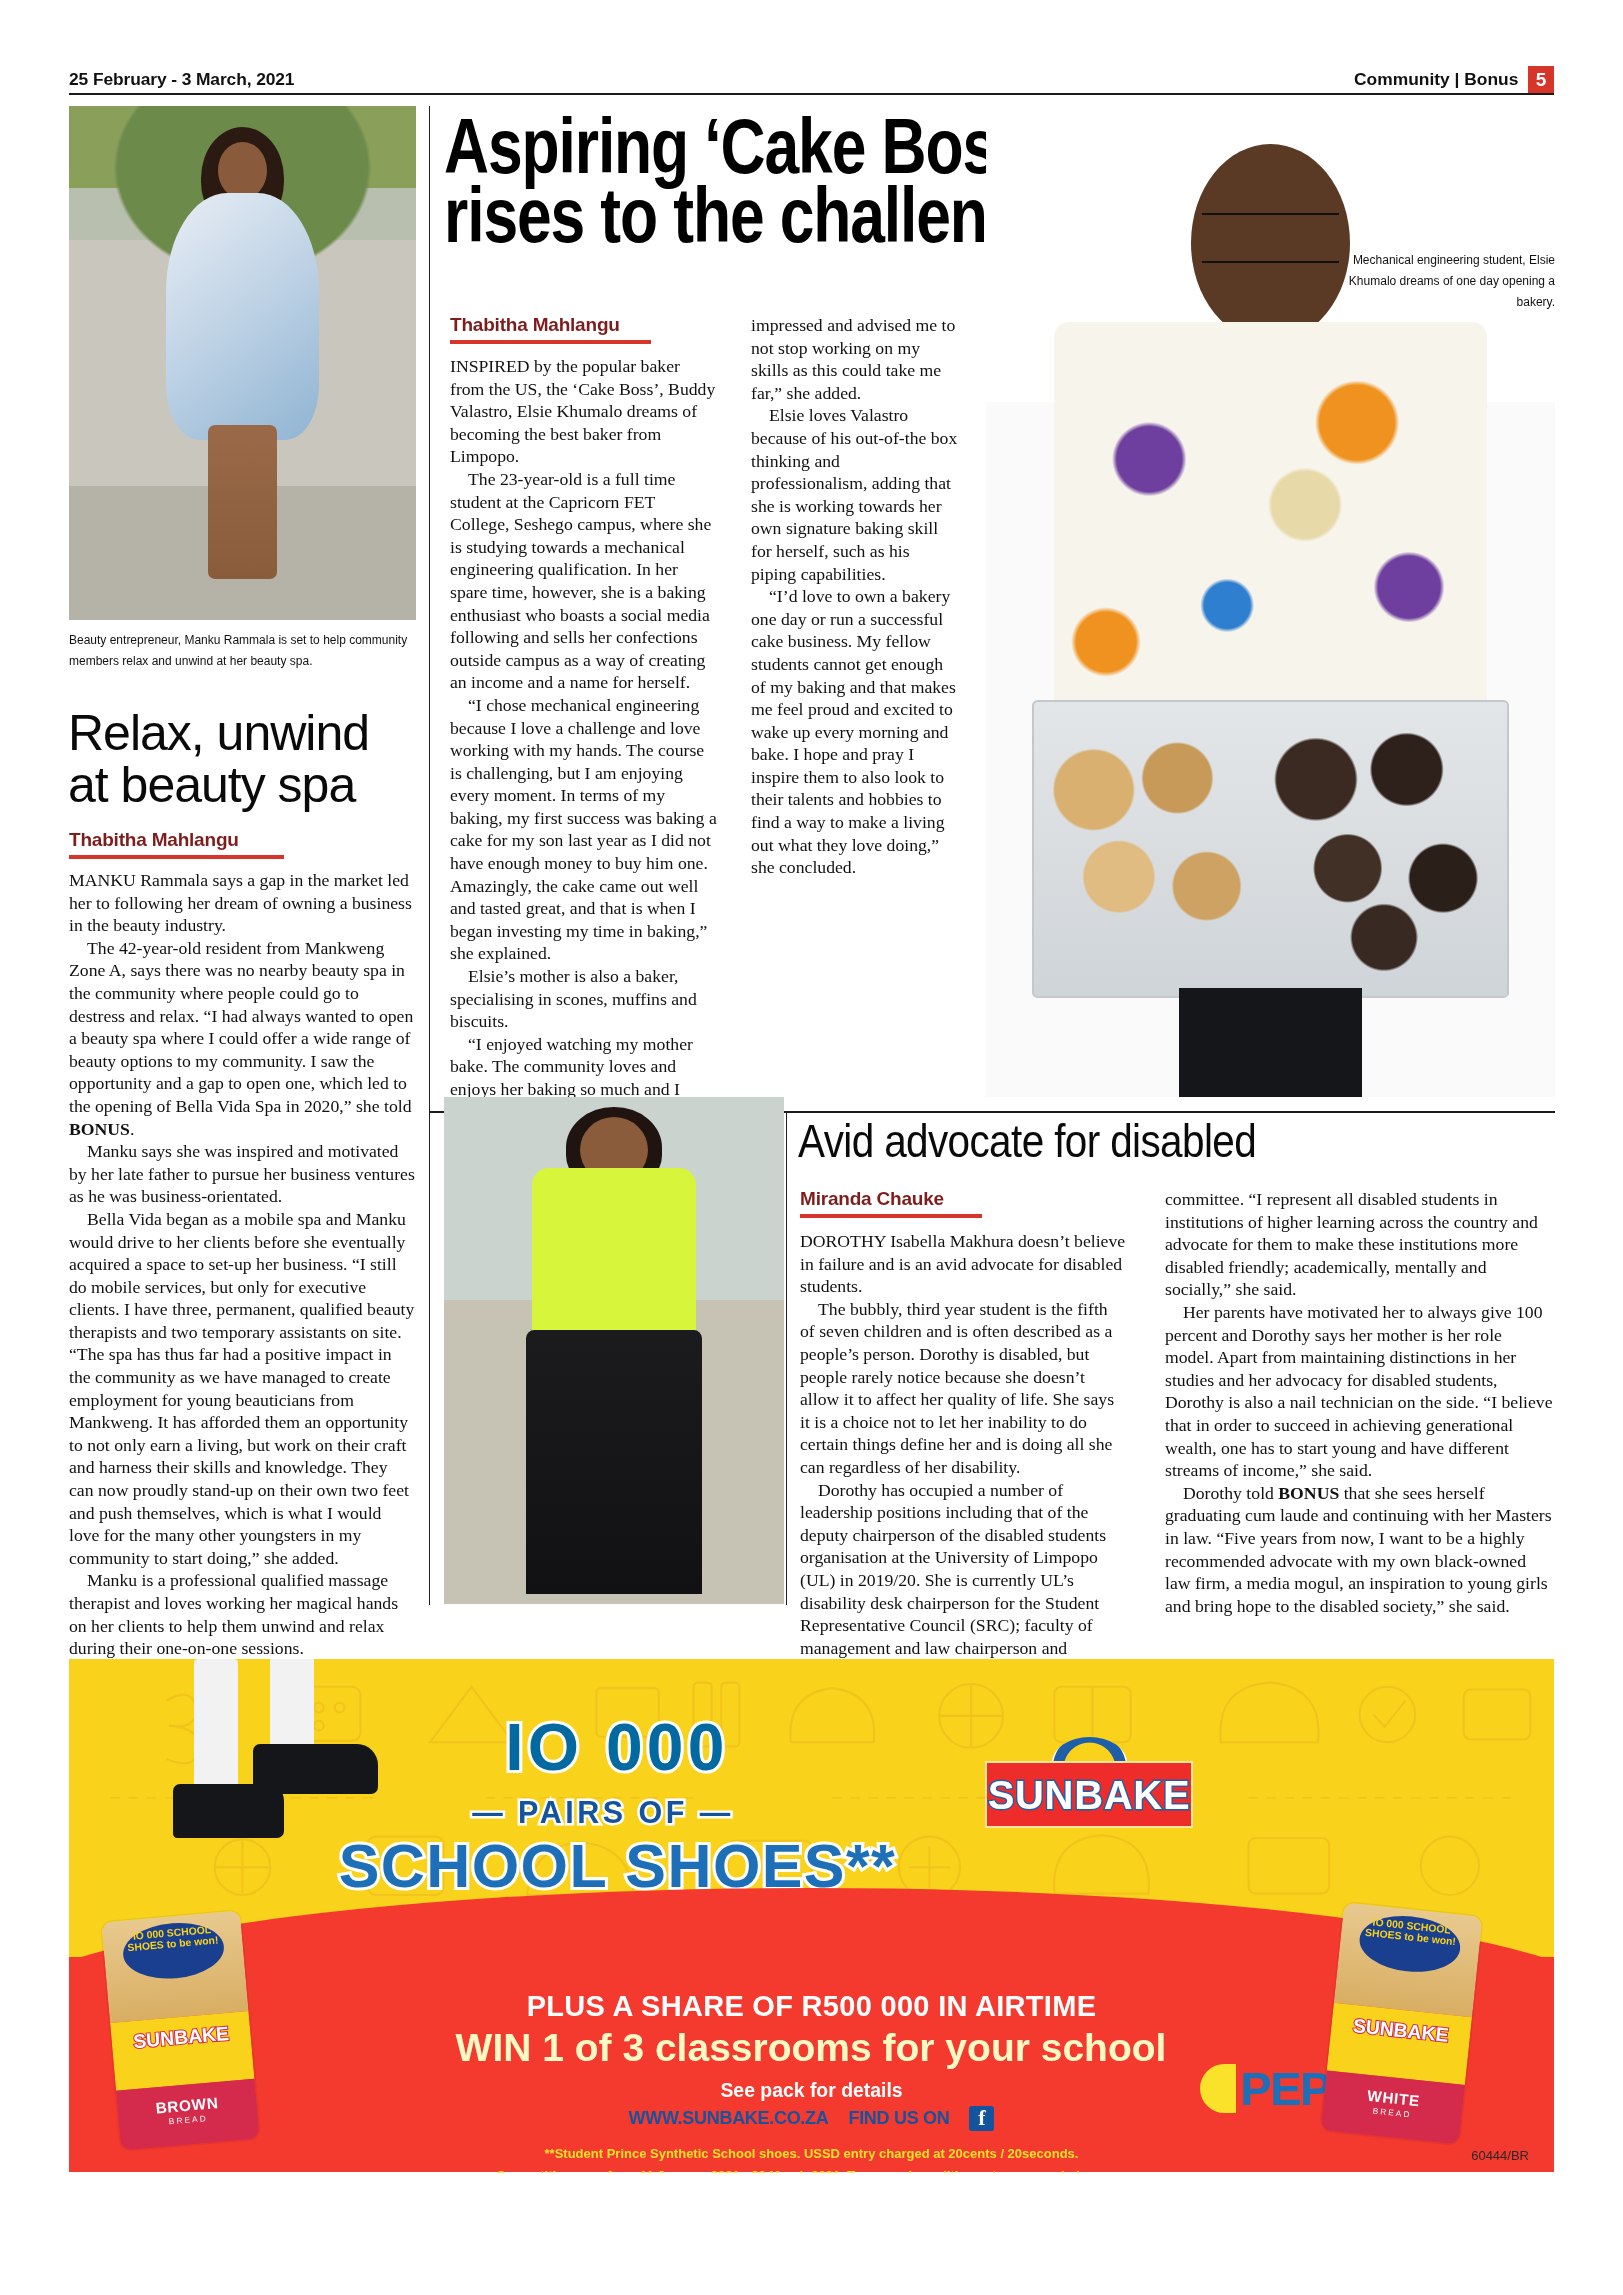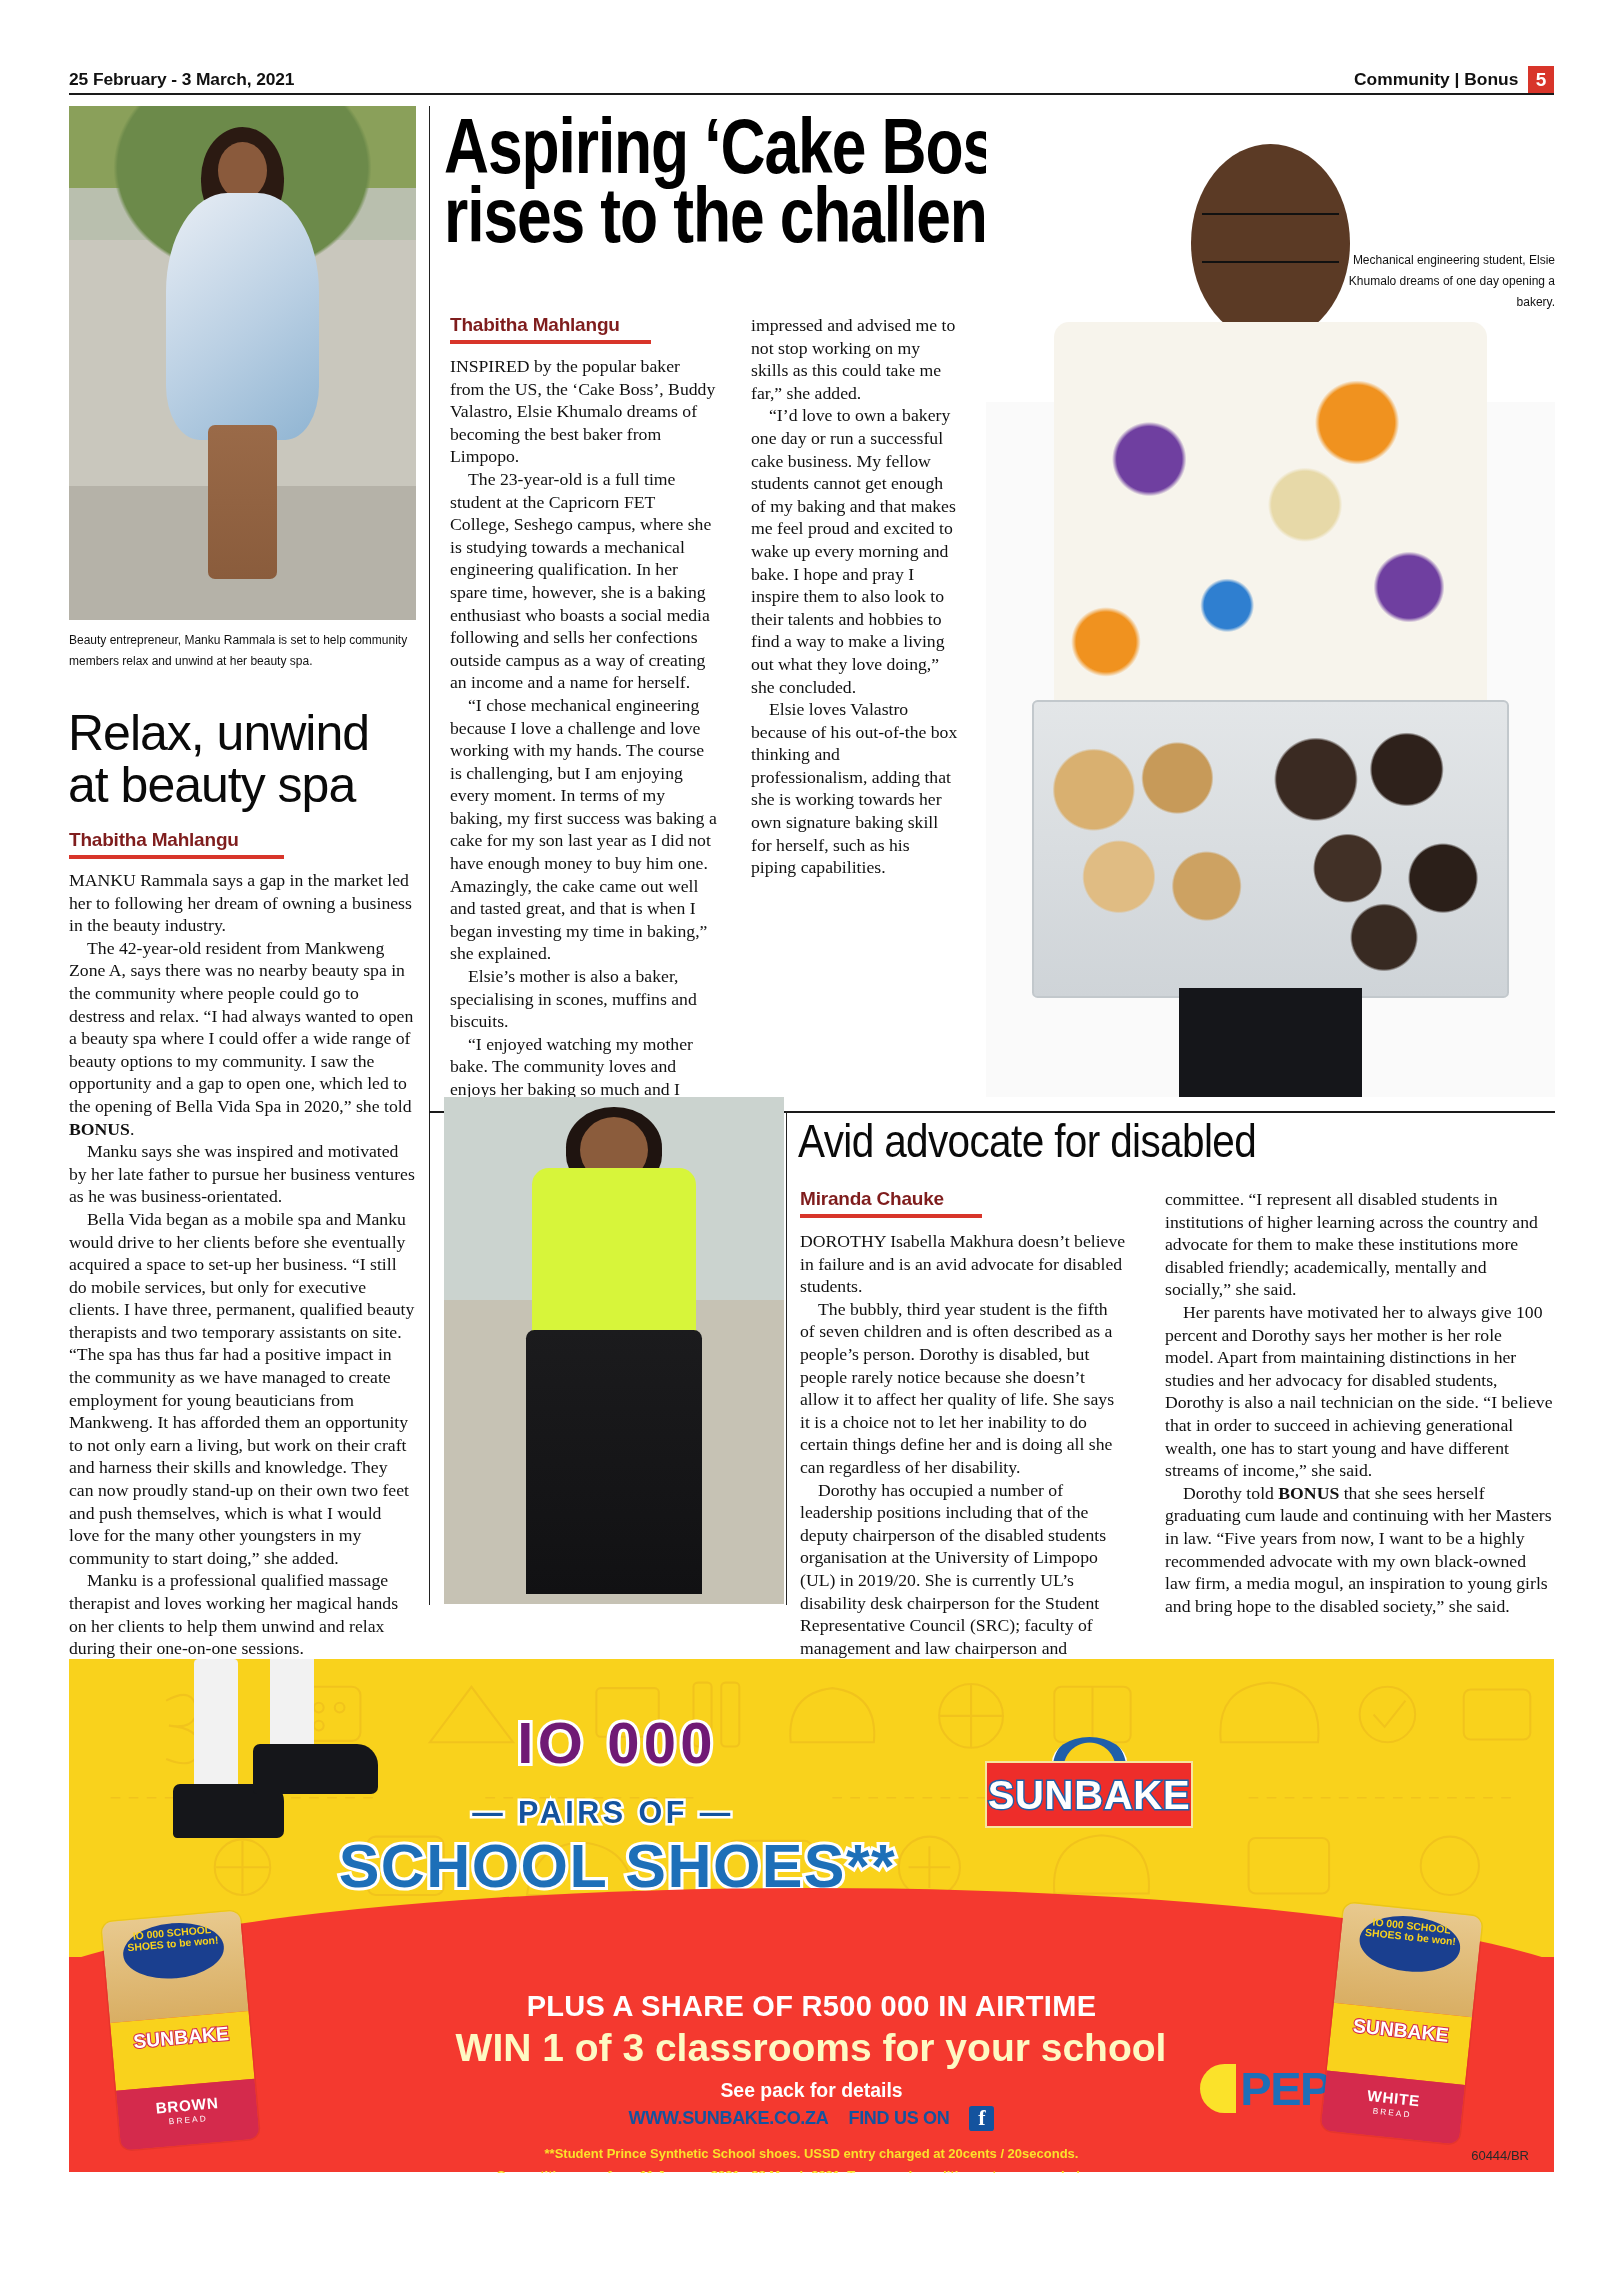--- a/index.html
+++ b/index.html
@@ -101,21 +101,21 @@
     content:""; position:absolute; left:-5%; bottom:-49px; width:110%; height:125px;
     background:#f4392f; border-radius:50% 50% 0 0 / 100% 100% 0 0;
   }
   .doodles { position:absolute; inset:0; opacity:.34; }
   .ad-red {
     position:absolute; left:0; top:298px; width:100%; height:215px; background:#f4392f;
   }
   .promo-num {
     font-family:"Liberation Sans", sans-serif;
     font-weight:700; font-style:normal;
-    font-size:58px; letter-spacing:4.2px; color:#701a75;
+    font-size:66px; letter-spacing:4.2px; color:#0369a1;
     -webkit-text-stroke:6.2px #ffffff; paint-order:stroke fill;
     text-align:center;
   }
   .promo-sub {
     font-family:"Liberation Sans", sans-serif;
     font-weight:700; font-size:30.5px; letter-spacing:3.5px; color:#14539e;
     -webkit-text-stroke:4.9px #ffffff; paint-order:stroke fill;
     text-align:center;
   }
   .promo-big {
@@ -393,22 +393,22 @@
   <div class="body-col" style="position:absolute; left:450px; top:355px; width:267px;">
     <p class="lead">INSPIRED by the popular baker from the US, the ‘Cake Boss’, Buddy Valastro, Elsie Khumalo dreams of becoming the best baker from Limpopo.</p>
     <p>The 23-year-old is a full time student at the Capricorn FET College, Seshego campus, where she is studying towards a mechanical engineering qualification. In her spare time, however, she is a baking enthusiast who boasts a social media following and sells her confections outside campus as a way of creating an income and a name for herself.</p>
     <p>“I chose mechanical engineering because I love a challenge and love working with my hands. The course is challenging, but I am enjoying every moment. In terms of my baking, my first success was baking a cake for my son last year as I did not have enough money to buy him one. Amazingly, the cake came out well and tasted great, and that is when I began investing my time in baking,” she explained.</p>
     <p>Elsie’s mother is also a baker, specialising in scones, muffins and biscuits.</p>
     <p>“I enjoyed watching my mother bake. The community loves and enjoys her baking so much and I wish to be like her one day and have a positive impact in the community. After I baked my first cake, she was</p>
   </div>
 
   <div class="body-col" style="position:absolute; left:751px; top:314px; width:208px;">
     <p class="lead">impressed and advised me to not stop working on my skills as this could take me far,” she added.</p>
+    <p>Elsie loves Valastro because of his out-of-the box thinking and professionalism, adding that she is working towards her own signature baking skill for herself, such as his piping capabilities.</p>
     <p>“I’d love to own a bakery one day or run a successful cake business. My fellow students cannot get enough of my baking and that makes me feel proud and excited to wake up every morning and bake. I hope and pray I inspire them to also look to their talents and hobbies to find a way to make a living out what they love doing,” she concluded.</p>
-    <p>Elsie loves Valastro because of his out-of-the box thinking and professionalism, adding that she is working towards her own signature baking skill for herself, such as his piping capabilities.</p>
   </div>
 
   <div style="position:absolute; left:429px; top:1111px; width:1126px; height:2.1px; background:#1a1a1a;"></div>
 
   <div class="photo ph-woman2" style="left:444px; top:1097px; width:340px; height:507px;">
     <div class="hair"></div>
       <div class="head"></div>
       <div class="top"></div>
       <div class="pants"></div>
   </div>

